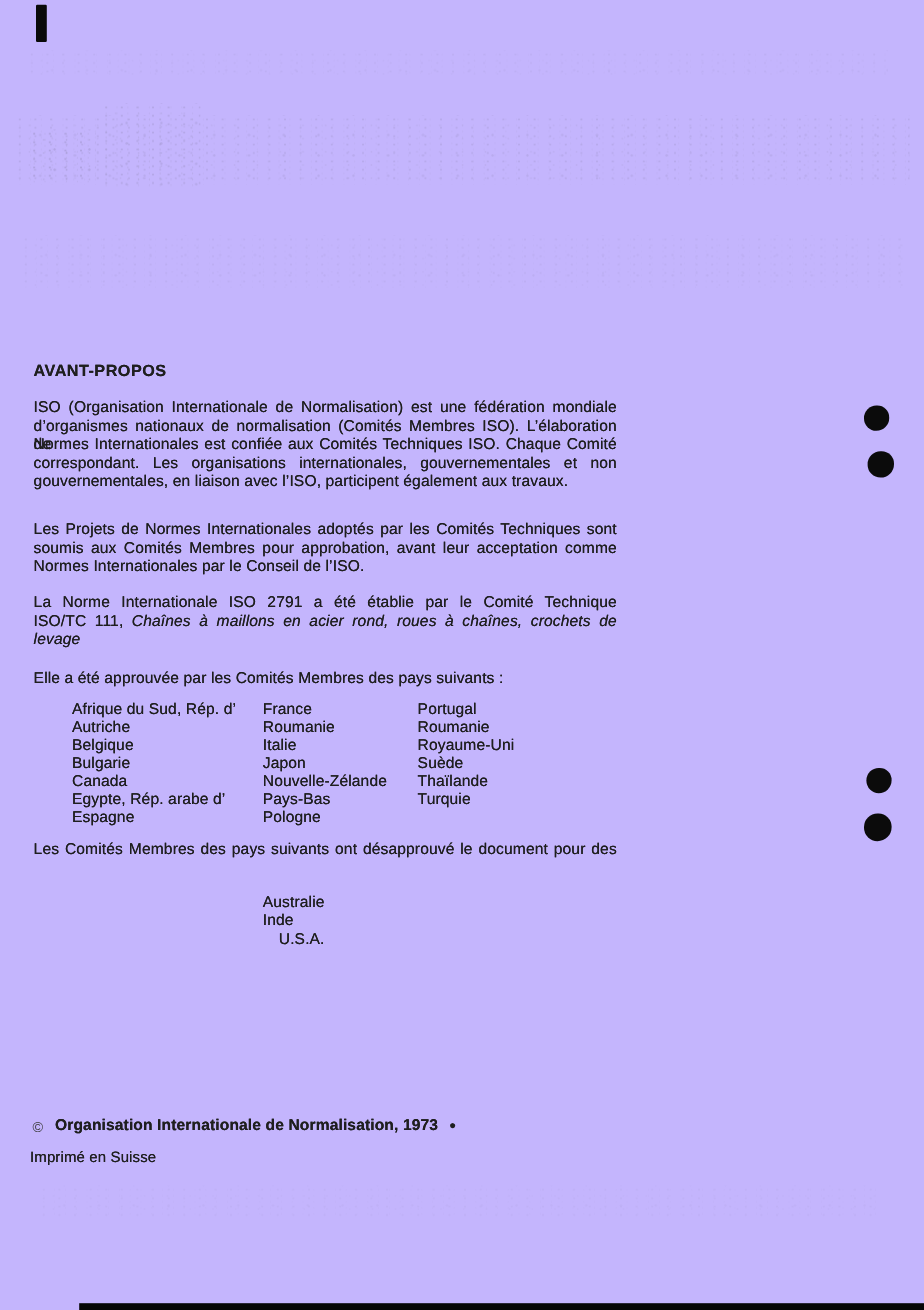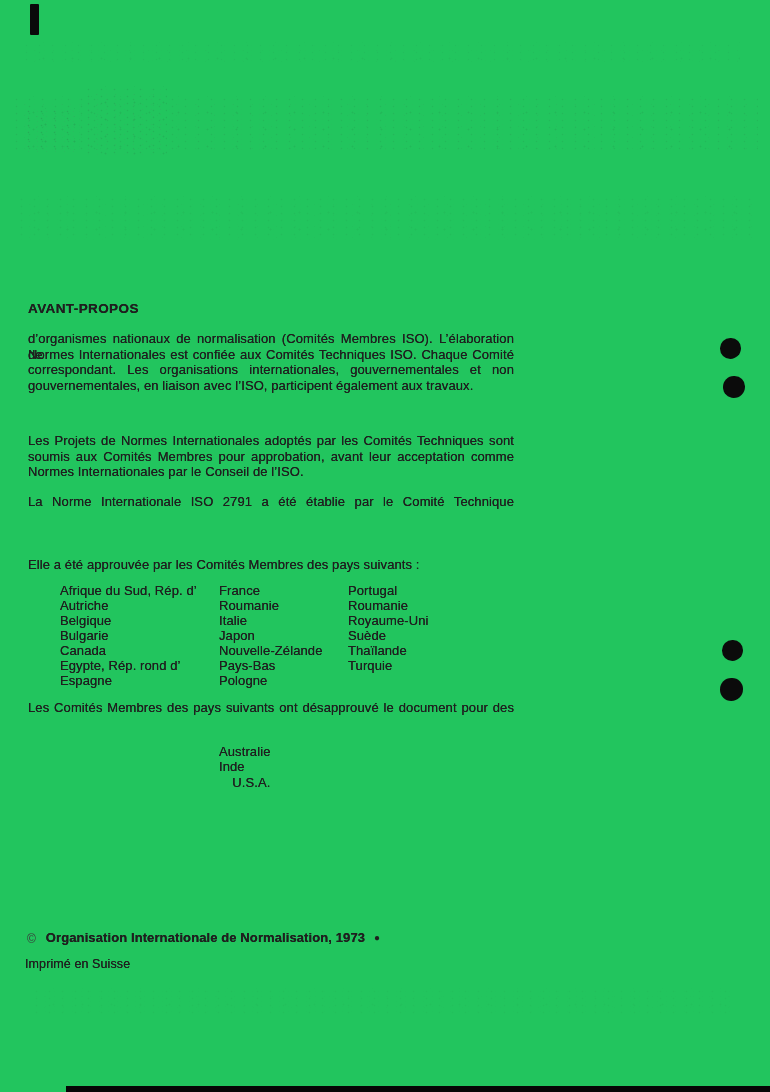--- a/index.html
+++ b/index.html
@@ -1,17 +1,17 @@
 <!DOCTYPE html>
 <html><head>
 <meta charset="utf-8">
 <style>
   html,body{margin:0;padding:0;background:#ffffff;}
   .page{
-    position:relative;width:770px;height:1092px;background:#22c55e;
+    position:relative;width:770px;height:1092px;background:#c4b5fd;
     overflow:hidden;font-family:"Liberation Sans","DejaVu Sans",sans-serif;
     color:#1f1f1f;
   }
   
   .abs{position:absolute;}
   .col{left:28px;width:486px;}
   .ln{font-size:13px;line-height:15.6px;height:15.6px;letter-spacing:.1px;
       text-shadow:0 0 .35px currentColor;white-space:normal;}
   .jl{text-align:justify;text-align-last:justify;}
   .ll{text-align:left;}
@@ -56,45 +56,47 @@
   <div class="botbar"></div>
 
   <div class="dot" style="left:720px;top:338px;width:21px;height:21px;"></div>
   <div class="dot" style="left:723px;top:376px;width:22px;height:22px;"></div>
   <div class="dot" style="left:722px;top:640px;width:21px;height:21px;"></div>
   <div class="dot" style="left:720px;top:678px;width:23px;height:23px;"></div>
 
   <div class="abs heading" style="left:28px;top:301px;">AVANT-PROPOS</div>
 
   <div class="abs col" style="top:331px;">
+    <div class="ln jl">ISO (Organisation Internationale de Normalisation) est une fédération mondiale</div>
     <div class="ln jl">d’organismes nationaux de normalisation (Comités Membres ISO). L’élaboration de</div>
     <div class="ln jl">Normes Internationales est confiée aux Comités Techniques ISO. Chaque Comité</div>
     <div class="ln jl">correspondant. Les organisations internationales, gouvernementales et non</div>
     <div class="ln ll">gouvernementales, en liaison avec l’ISO, participent également aux travaux.</div>
   </div>
 
   <div class="abs col" style="top:433px;">
     <div class="ln jl">Les Projets de Normes Internationales adoptés par les Comités Techniques sont</div>
     <div class="ln jl">soumis aux Comités Membres pour approbation, avant leur acceptation comme</div>
     <div class="ln ll">Normes Internationales par le Conseil de l’ISO.</div>
   </div>
 
   <div class="abs col" style="top:494px;">
     <div class="ln jl">La Norme Internationale ISO 2791 a été établie par le Comité Technique</div>
+    <div class="ln jl"><span>ISO/TC 111, </span><span class="it">Chaînes à maillons en acier rond, roues à chaînes, crochets de levage</span></div>
   </div>
 
   <div class="abs ln ll" style="left:28px;top:557px;width:520px;">Elle a été approuvée par les Comités Membres des pays suivants :</div>
 
   <div class="abs" style="left:60px;top:583px;">
     <div class="country">Afrique du Sud, Rép. d’</div>
     <div class="country">Autriche</div>
     <div class="country">Belgique</div>
     <div class="country">Bulgarie</div>
     <div class="country">Canada</div>
-    <div class="country">Egypte, Rép. rond d’</div>
+    <div class="country">Egypte, Rép. arabe d’</div>
     <div class="country">Espagne</div>
   </div>
   <div class="abs" style="left:219px;top:583px;">
     <div class="country">France</div>
     <div class="country">Roumanie</div>
     <div class="country">Italie</div>
     <div class="country">Japon</div>
     <div class="country">Nouvelle-Zélande</div>
     <div class="country">Pays-Bas</div>
     <div class="country">Pologne</div>

